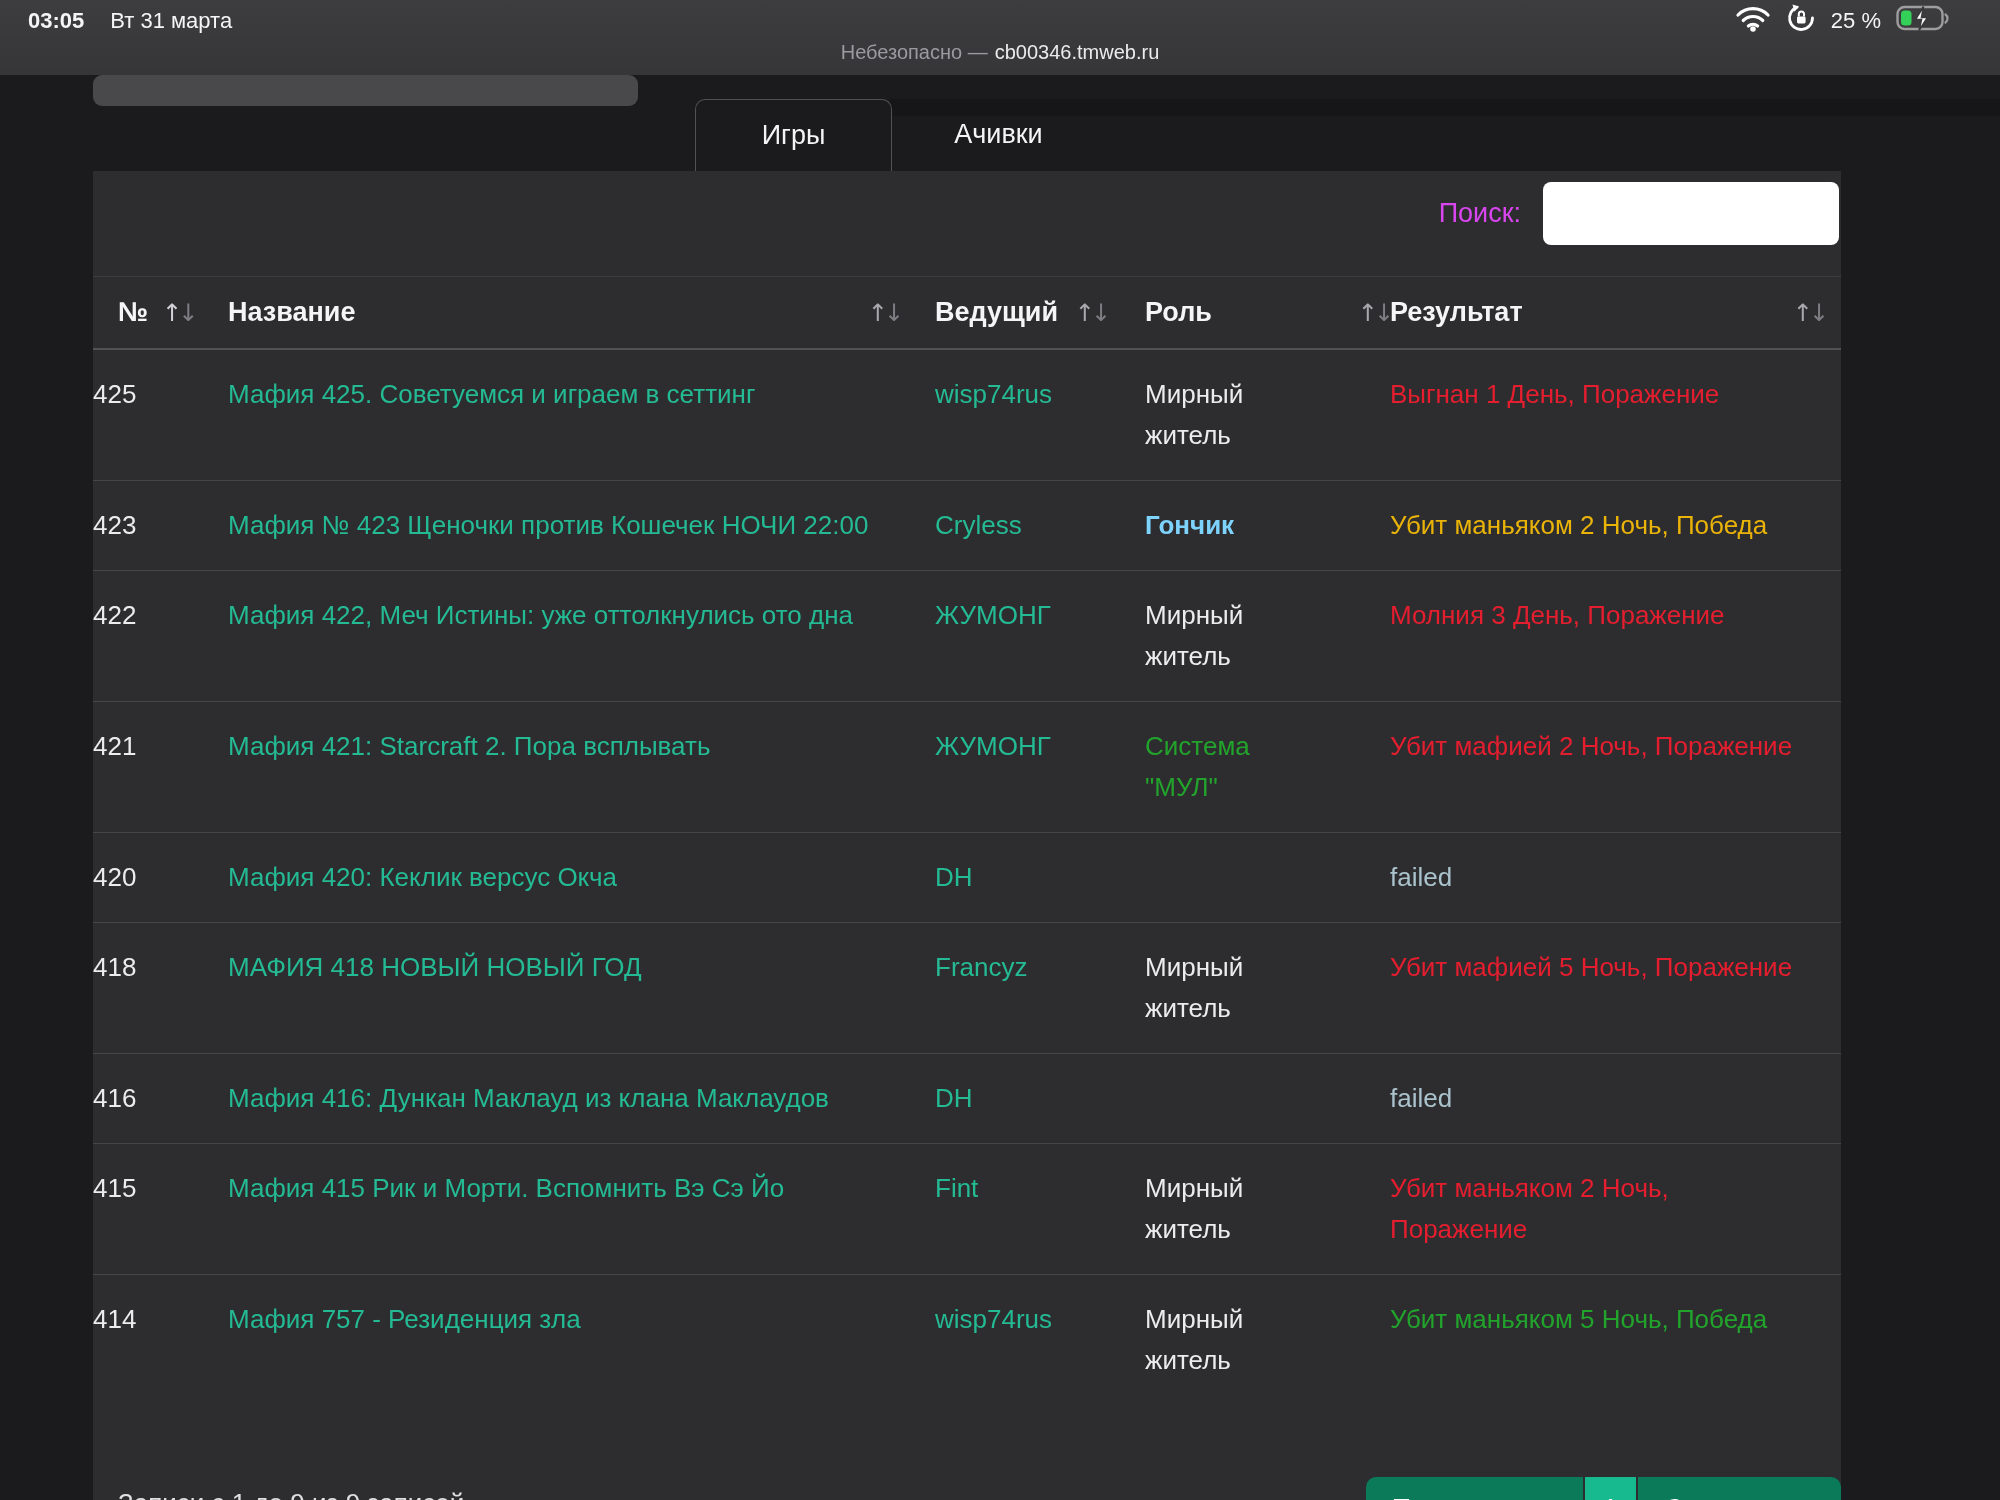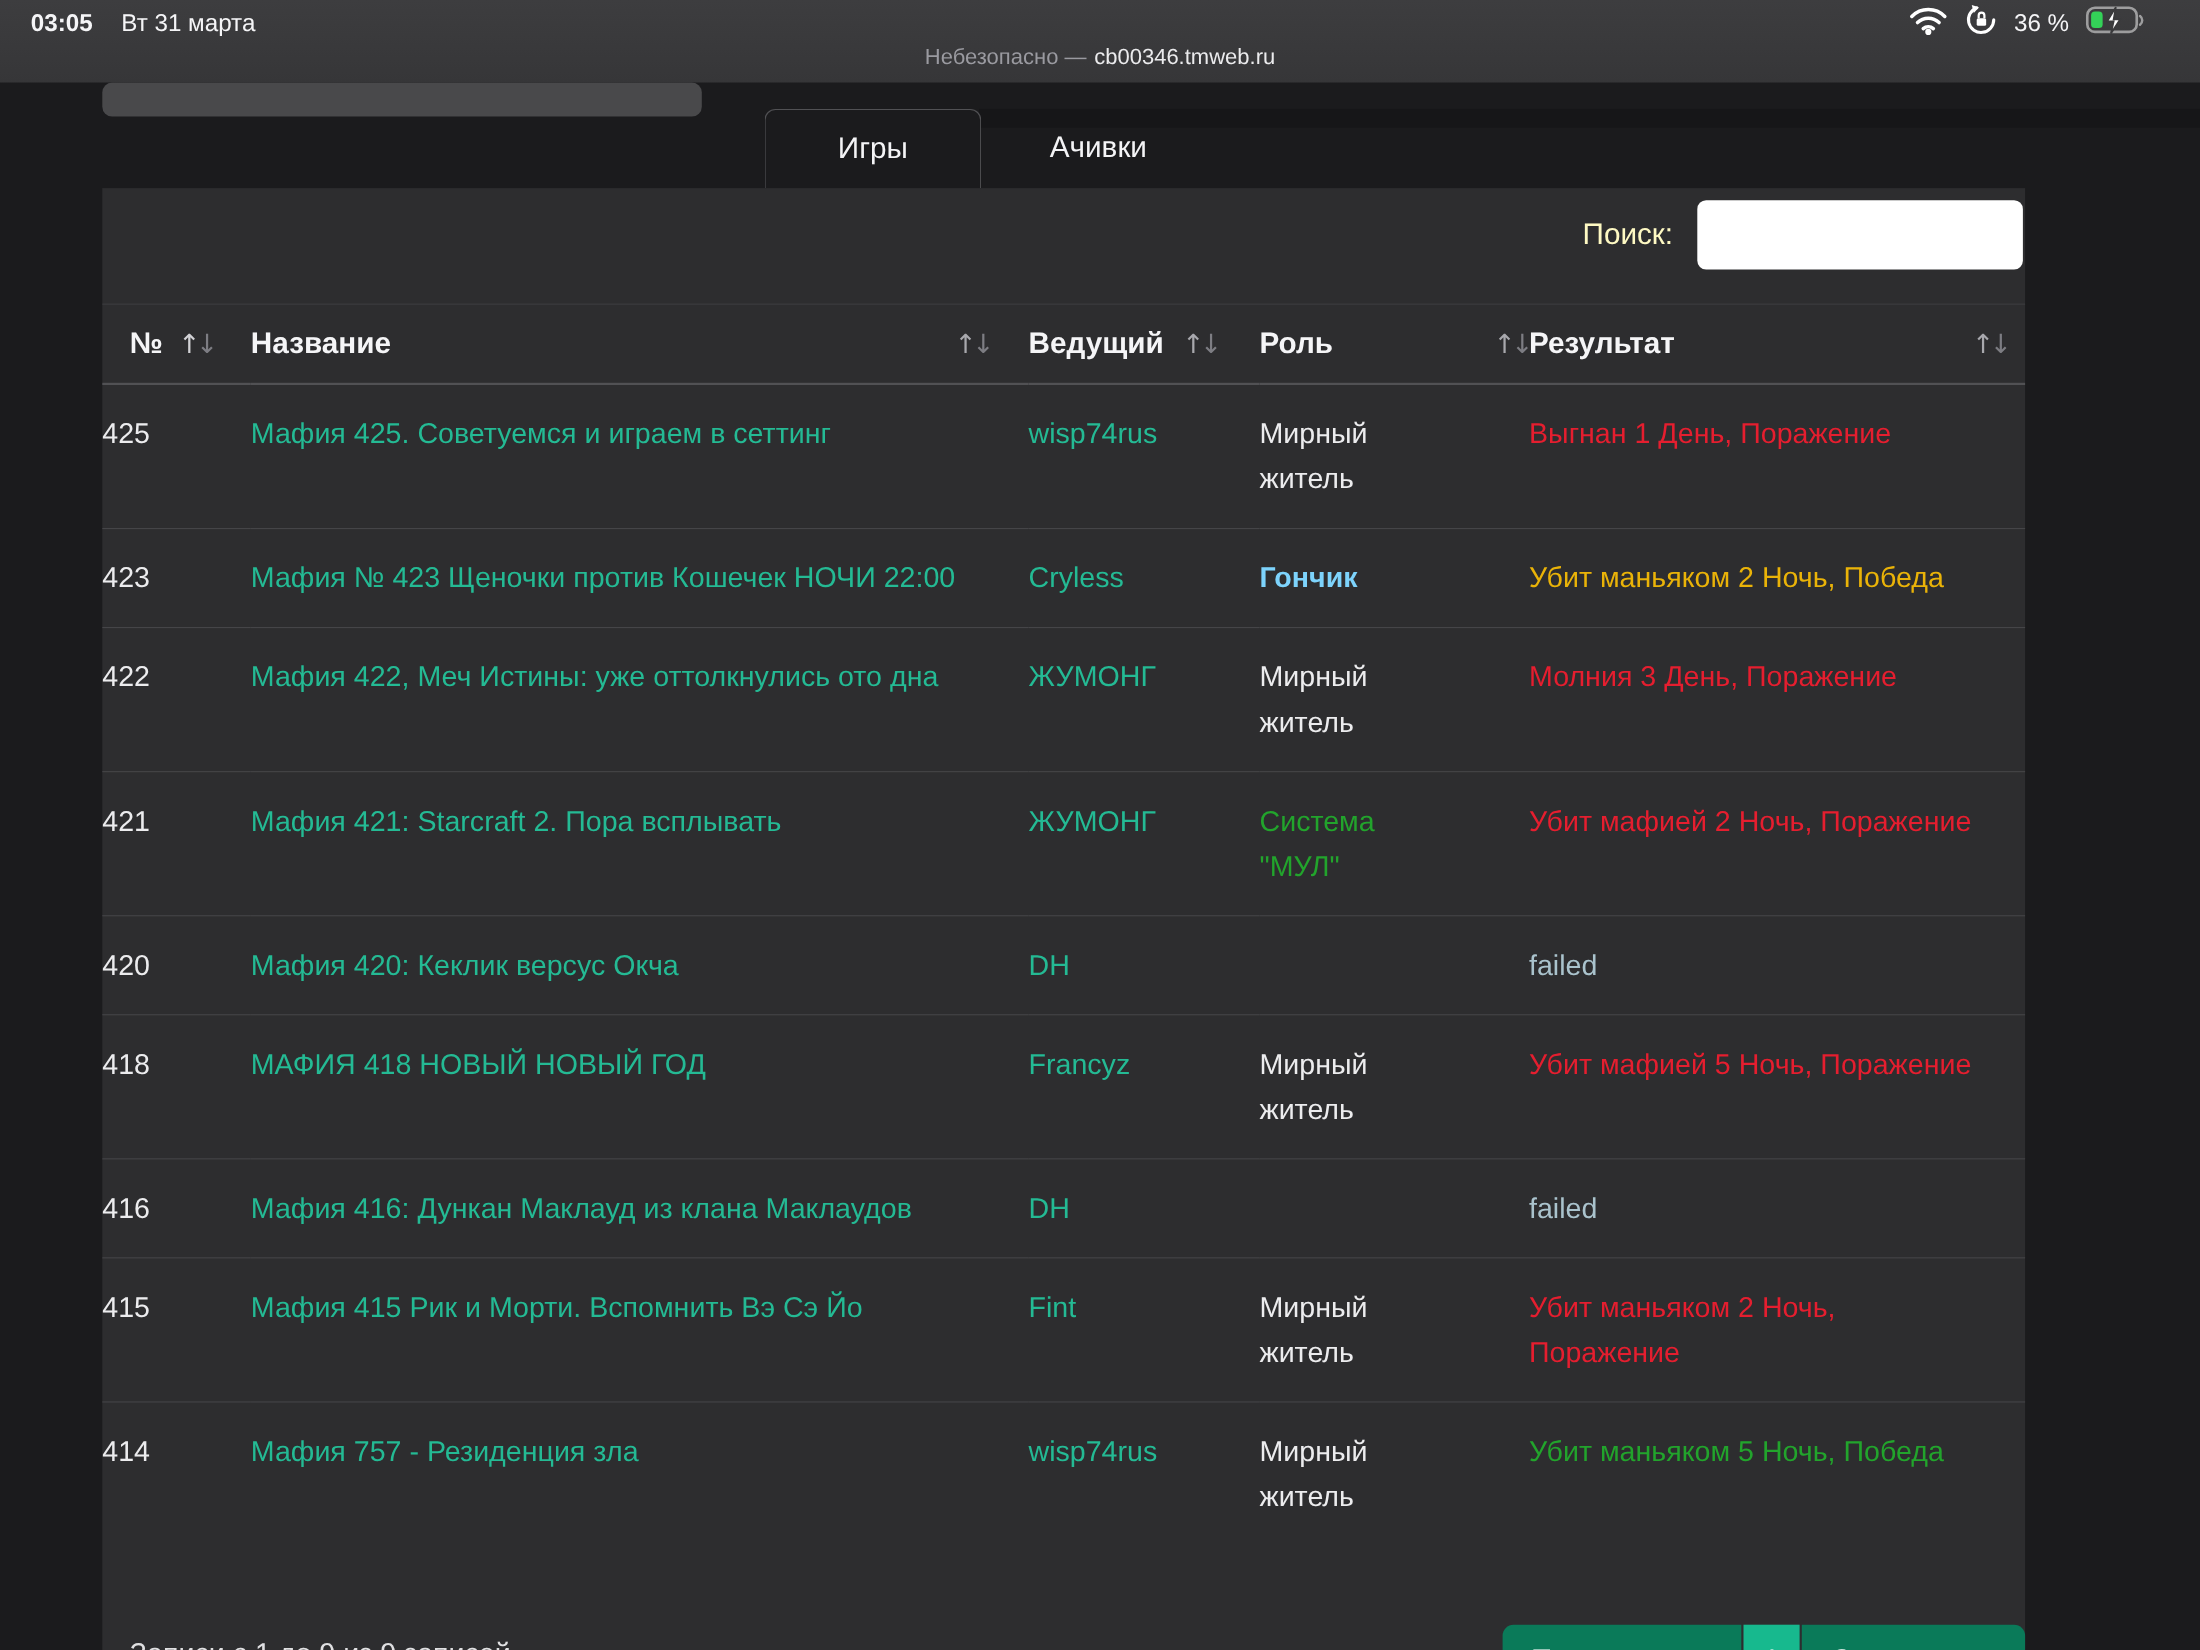--- a/index.html
+++ b/index.html
@@ -31,21 +31,21 @@
     justify-content:center;color:#f4f4f6;font-size:27px;cursor:pointer;z-index:3}
   .tab-active{left:695px;width:195px;border:1px solid #515154;border-bottom:none;
     border-radius:10px 10px 0 0;background:var(--page-bg,#1b1b1d)}
   .tab-idle{left:890px;width:217px}
   
   .panel{position:absolute;left:93px;top:171px;width:1748px;height:1329px;
     background:var(--panel-bg,#2d2d2f);color:#ececee}
   
   .search-row{position:relative;height:105px}
   .search-label{position:absolute;right:320px;top:11px;height:63px;display:flex;
-    align-items:center;font-size:27px;color:#fef9c3}
+    align-items:center;font-size:27px;color:#d946ef}
   .search-input{position:absolute;right:2px;top:11px;width:296px;height:63px;
     background:var(--input-bg,#fff);border:none;border-radius:8px;outline:none;
     font-size:26px;padding:0 14px;box-sizing:border-box;color:#222}
   
   .table-top-line{height:1px;background:#3c3c3f}
   table{width:100%;border-collapse:collapse;table-layout:fixed}
   col.c1{width:135px}col.c2{width:707px}col.c3{width:210px}col.c4{width:245px}col.c5{width:451px}
   thead th{font-size:27px;font-weight:700;color:#f5f5f7;text-align:left;
     padding:20px 0 20px 0;border-bottom:2px solid #515154;cursor:pointer}
   th .th-inner{display:flex;justify-content:space-between;align-items:center}
@@ -97,21 +97,21 @@
       </svg>
     </span>
     <span>
       <svg width="30" height="30" viewBox="0 0 30 30">
         <path d="M26.5 15 A11.5 11.5 0 1 1 11 4.2" fill="none" stroke="#fff" stroke-width="2.8" stroke-linecap="round"></path>
         <path d="M6.5 1.5 L13 3.6 L8.4 8.8 Z" fill="#fff"></path>
         <rect x="11" y="13.5" width="8.6" height="7" rx="1.4" fill="#fff"></rect>
         <path d="M12.8 13.5 V11 a2.6 2.6 0 0 1 5.2 0 v2.5" stroke="#fff" stroke-width="2" fill="none"></path>
       </svg>
     </span>
-    <span>36 %</span>
+    <span>25 %</span>
     <span>
       <svg width="54" height="27" viewBox="0 0 54 27">
         <rect x="1.5" y="2" width="45" height="22" rx="7" fill="none" stroke="#ffffff" stroke-opacity="0.5" stroke-width="2.4"></rect>
         <rect x="5" y="5.5" width="10.5" height="15" rx="3.5" fill="#34d158"></rect>
         <path d="M49.5 9.5 a5 5 0 0 1 0 8" stroke="#ffffff" stroke-opacity="0.5" stroke-width="2.2" fill="none" stroke-linecap="round"></path>
         <path d="M27.5 1.5 L19.5 14.5 h6 L23 25.5 L31.5 12.5 h-6 Z" fill="#fff" stroke="#3a3a3c" stroke-width="1.6"></path>
       </svg>
     </span>
   </div>
 </div>

